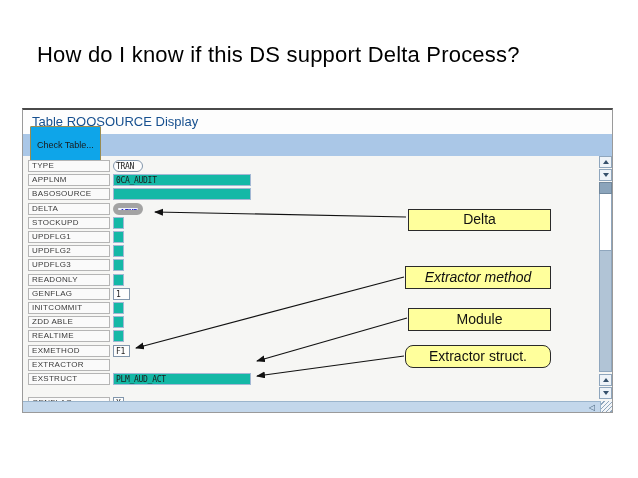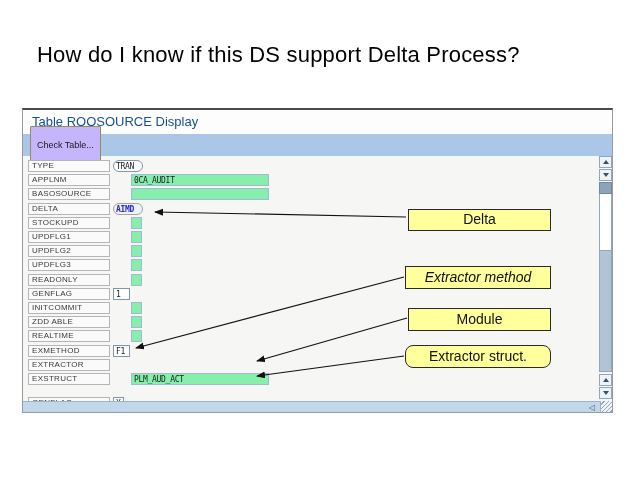--- a/index.html
+++ b/index.html
@@ -19,38 +19,38 @@
   }
   .titlebar{
     position:absolute;left:0;top:0;right:0;height:24px;background:#fdfdfd;
     font-weight:normal;font-size:13px;color:#17508f;line-height:24px;padding-left:9px;
   }
   .toolbar{
     position:absolute;left:0;top:24px;right:0;height:22px;background:#aac7e7;
     display:flex;align-items:center;padding-left:7px;box-sizing:border-box;
   }
   .check-btn{
-    background:#c4b5fd;border:1px solid #998c52;border-radius:1px;
+    background:#0ea5e9;border:1px solid #998c52;border-radius:1px;
     font-size:9px;color:#1a1a1a;padding:14px 6px;line-height:1;cursor:default;
   }
   
   .row{position:absolute;left:5px;height:13px;width:560px;}
   .lbl{
     position:absolute;left:0;top:0;width:82px;height:12px;box-sizing:border-box;
     background:#fafafa;border:1px solid #b5b5b5;font-size:8px;color:#3a3a3a;
     line-height:10px;padding-left:3px;letter-spacing:0.3px;
   }
   .fld{
     position:absolute;left:85px;top:0;height:12px;box-sizing:border-box;
     font-family:"DejaVu Sans Mono",monospace;font-size:8px;letter-spacing:-0.3px;
     line-height:9px;padding:1px 0 0 2px;color:#1c1c1c;white-space:nowrap;overflow:hidden;
   }
-  .fld.blue{background:#86efac;border:1px solid #a3b8d4;margin-left:18px;}
+  .fld.blue{background:#14b8a6;border:1px solid #a3b8d4;}
   .fld.box{background:#fdfdfd;border:1px solid #8296ab;}
-  .fld.focus{background:#eef2fb;border:1px solid #a3a3a3;color:#2a2ac8;font-weight:bold;}
+  .fld.focus{background:#eef2fb;border:5px solid #a3a3a3;color:#2a2ac8;font-weight:bold;}
   .w-xl{width:138px;} .w-m{width:30px;border-radius:6px;} .w-s{width:17px;} .w-xs{width:11px;}
   
   .vsb-btn{
     position:absolute;left:576px;width:13px;height:12px;box-sizing:border-box;
     background:#eef3f8;border:1px solid #8fa6bd;display:flex;align-items:center;justify-content:center;
   }
   .tri-up{width:0;height:0;border-left:3px solid transparent;border-right:3px solid transparent;border-bottom:4px solid #35506b;}
   .tri-down{width:0;height:0;border-left:3px solid transparent;border-right:3px solid transparent;border-top:4px solid #35506b;}
   .vsb-thumb{position:absolute;left:576px;top:72px;width:13px;height:12px;box-sizing:border-box;background:#8ba4bb;border:1px solid #70879c;}
   .vsb-track-free{position:absolute;left:576px;top:84px;width:13px;height:56px;box-sizing:border-box;background:#ffffff;border-left:1px solid #8fa6bd;border-right:1px solid #8fa6bd;}

